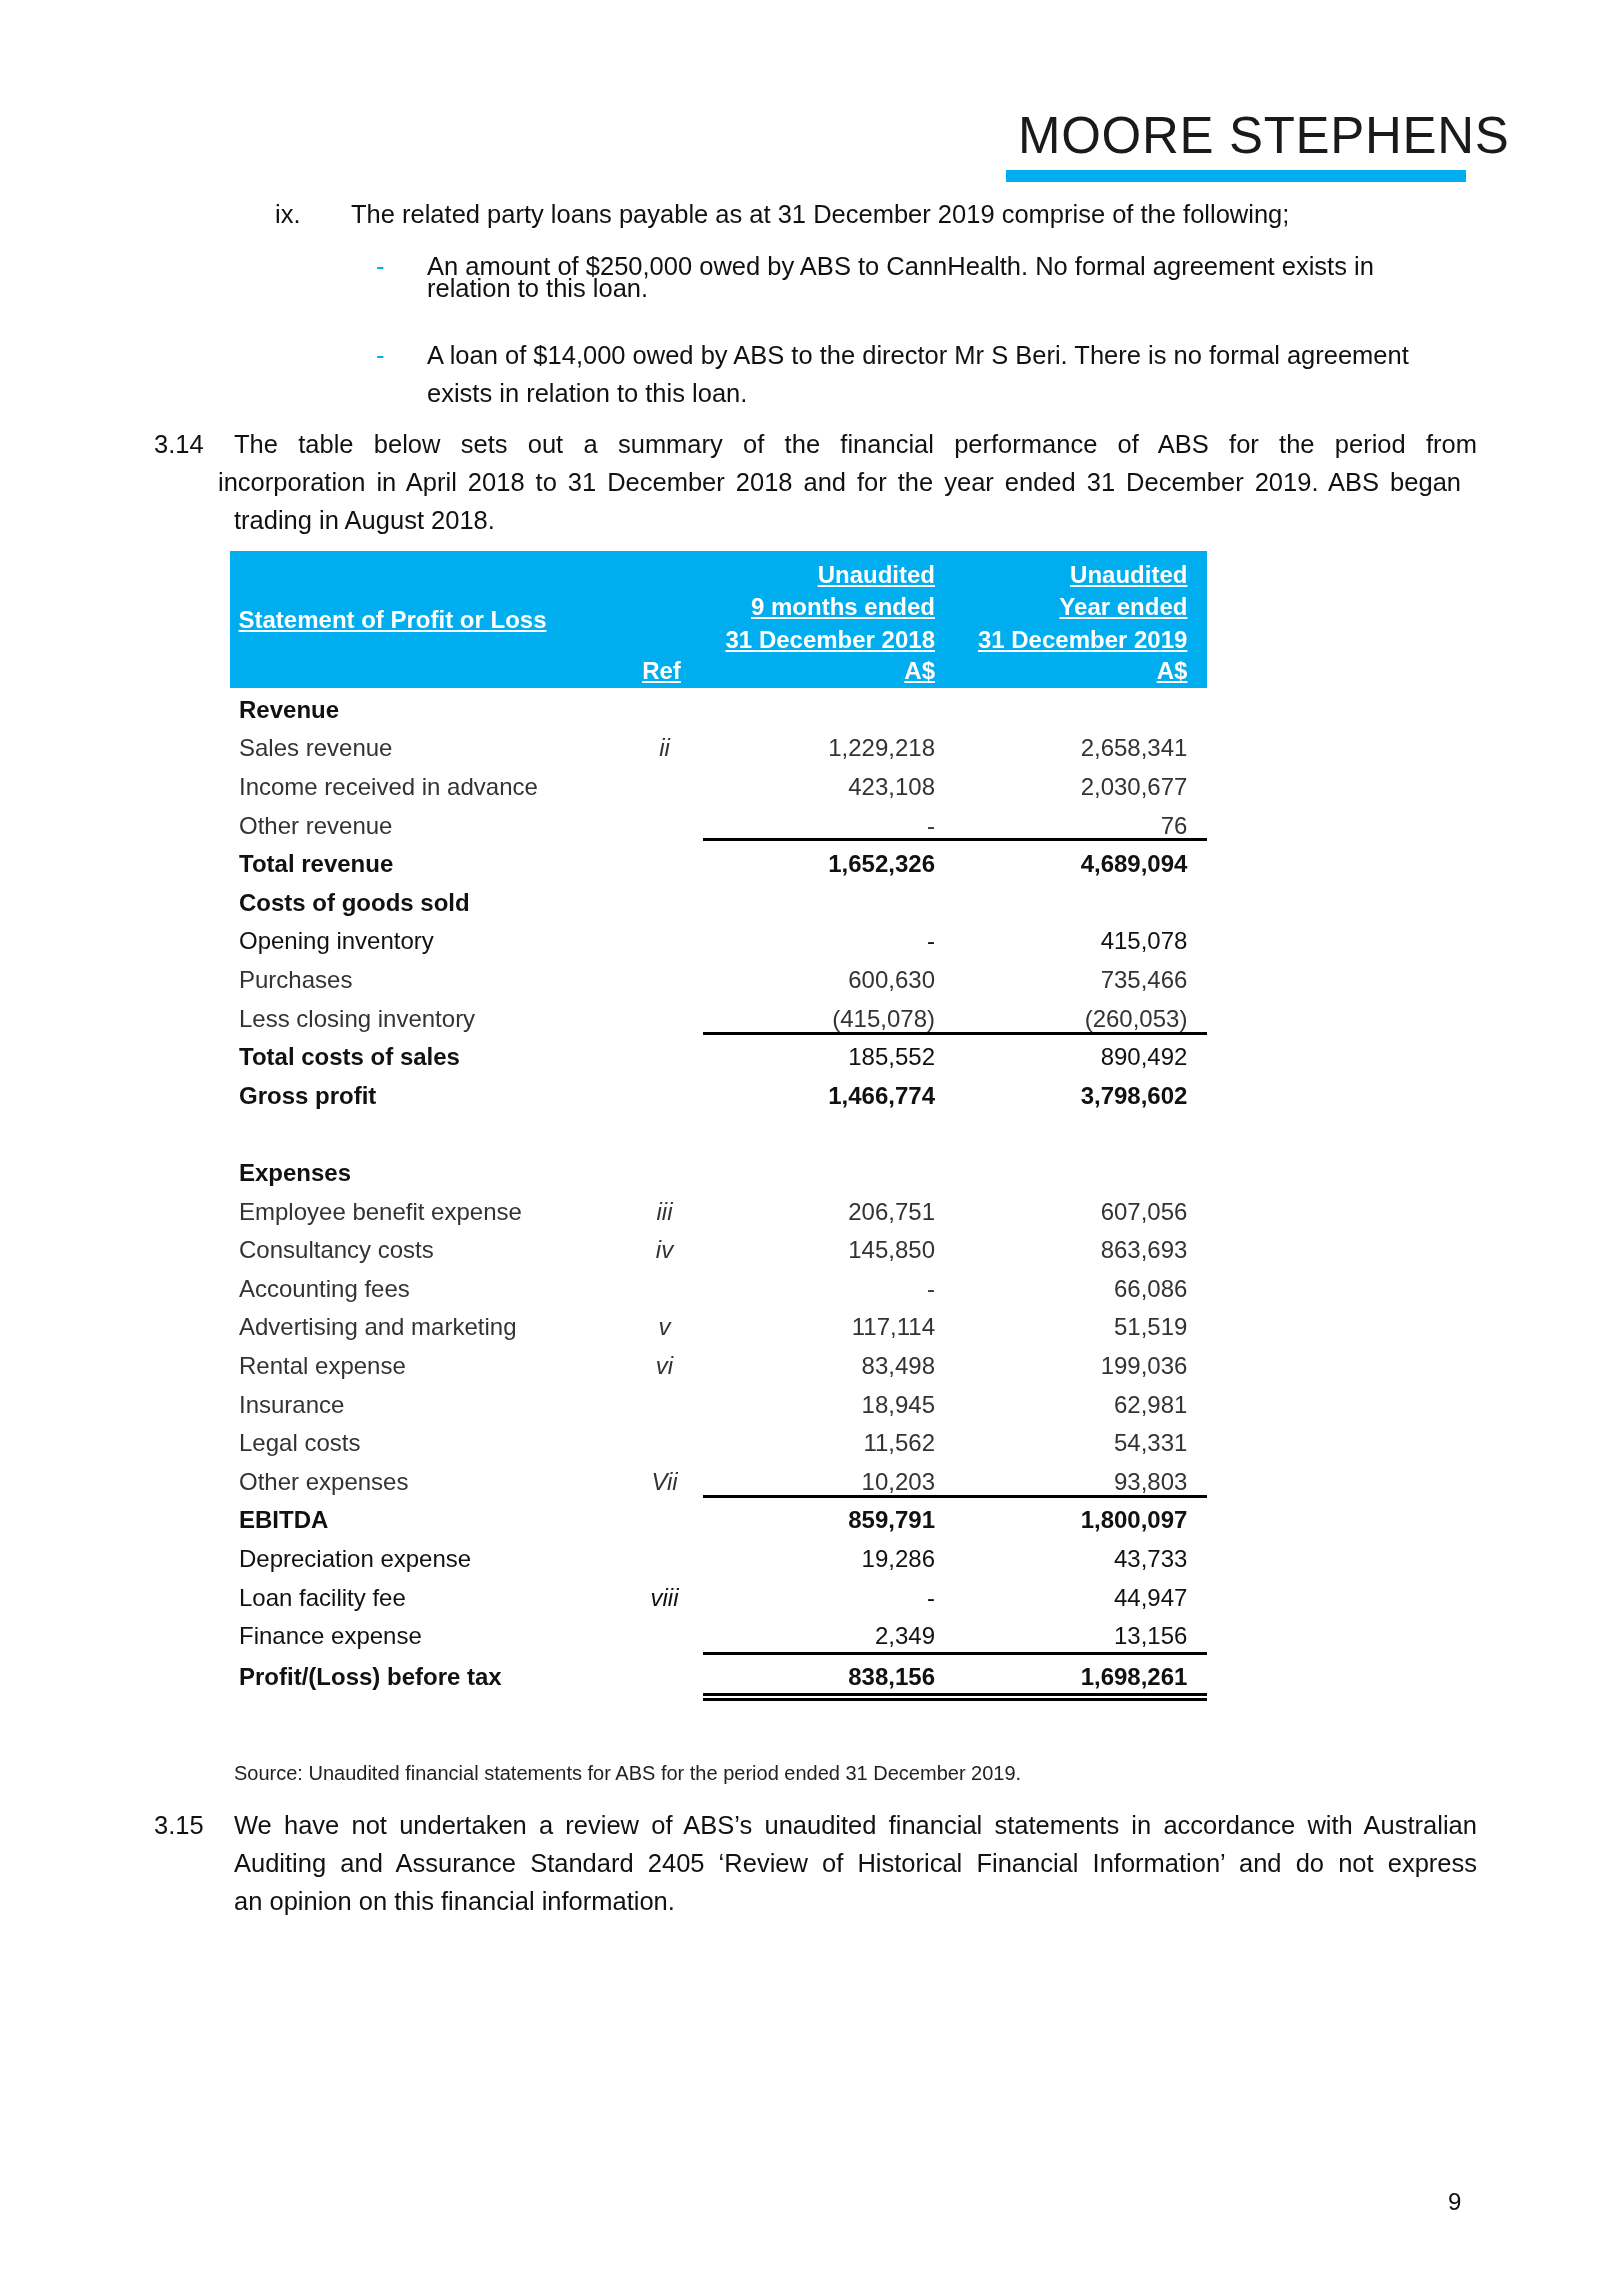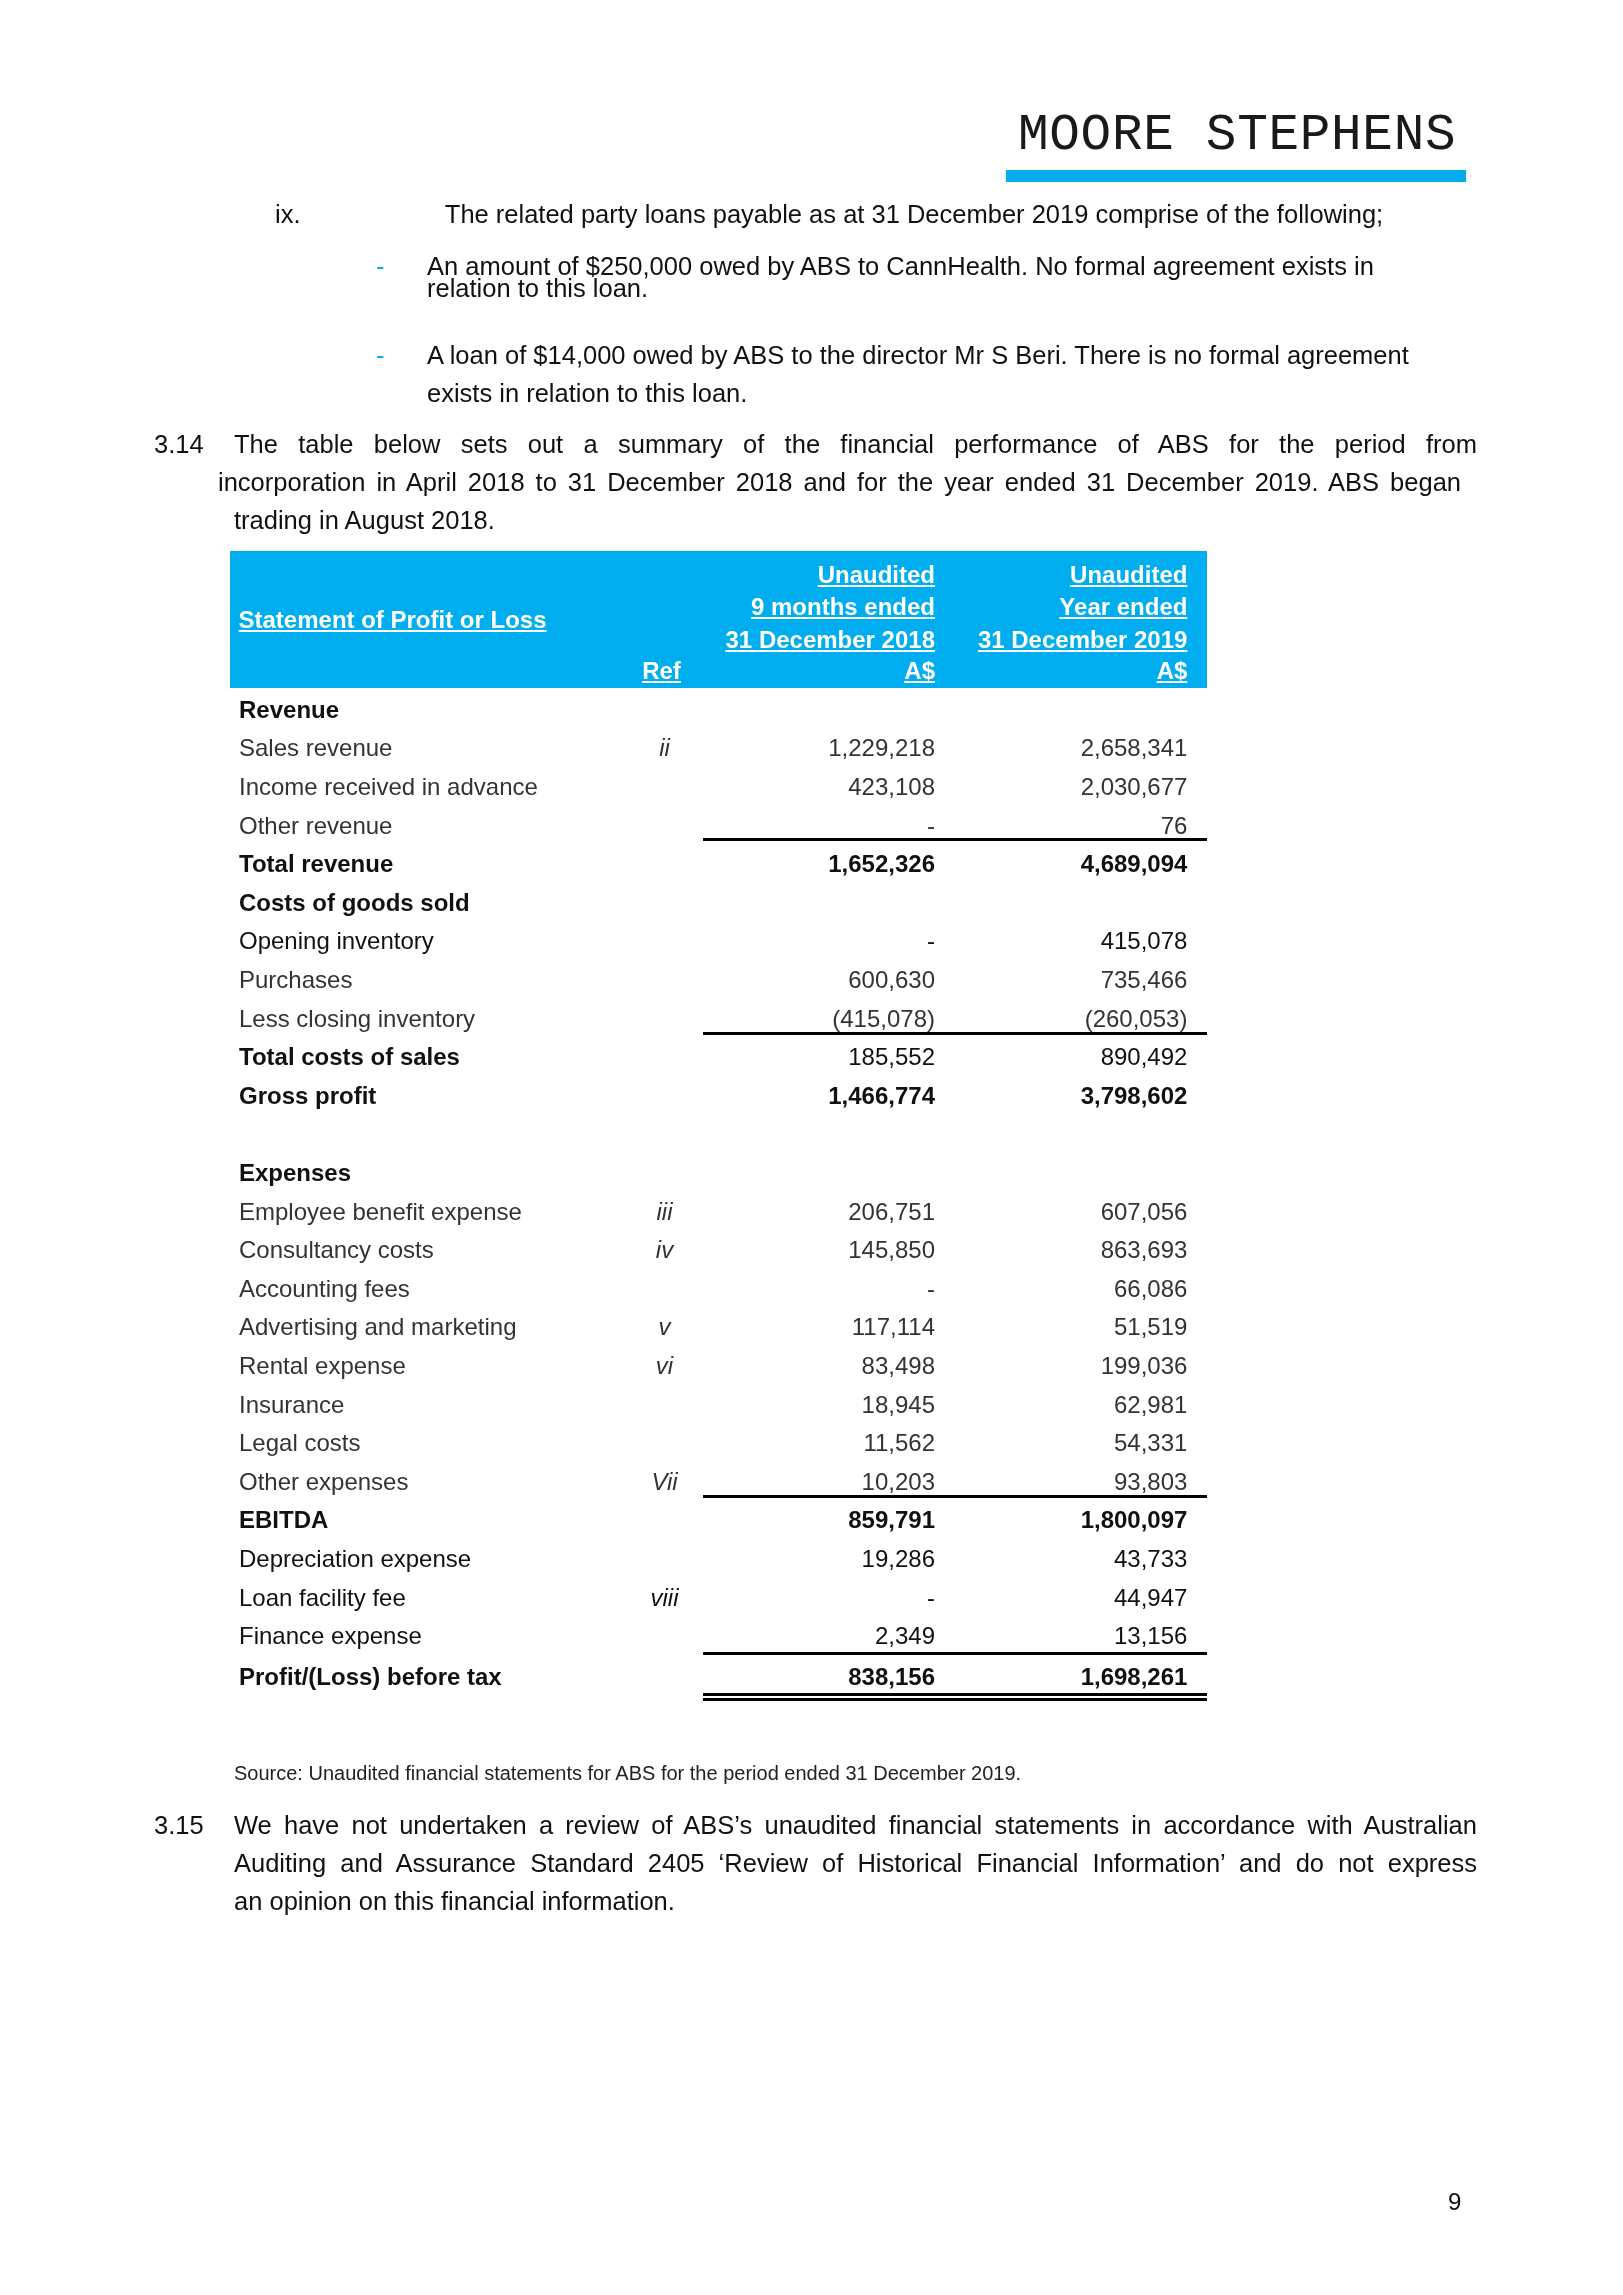--- a/index.html
+++ b/index.html
@@ -2,26 +2,26 @@
 <html style="font-size:10.5px"><head>
 <meta charset="utf-8">
 <style>
   html, body { margin: 0; padding: 0; background: #ffffff; }
   body { width: 1623px; height: 2295px; position: relative; overflow: hidden;
          font-family: "Liberation Sans", "DejaVu Sans", sans-serif; color: #111111; }
   .abs { position: absolute; }
 
   
   .logo-text { left: 1018px; top: 110px; width: 452px; text-align: left;
-               font-family: Liberation Mono, monospace; font-size: 51px;
+               font-family: Liberation Sans, sans-serif; font-size: 51px;
                letter-spacing: 0.7px; color: #1a1a1a; white-space: nowrap; line-height: 1; }
   .logo-bar { left: 1006px; top: 170px; width: 460px; height: 11.8px; background: #00AEEF; }
 
   
-  .para { font-size: 25.5px; line-height: 38px; color: #111; text-align: center; }
+  .para { font-size: 25.5px; line-height: 38px; color: #111; }
   .num { position: absolute; font-size: 25.5px; line-height: 38px; }
   .justify { text-align: justify; text-align-last: left; }
   .dash { color: #00AEEF; position: absolute; font-size: 25.5px; line-height: 38px; }
 
   
   .tbl-header { left: 230px; top: 551px; width: 977px; height: 137px; background: #00AEEF; color: #ffffff; font-weight: bold; }
   .tbl-header .h { position: absolute; font-size: 24px; line-height: 33px; white-space: nowrap; text-decoration: underline; }
   .row { position: absolute; left: 239px; width: 968px; height: 39px; font-size: 24px; line-height: 39px; white-space: nowrap; }
   .row .lbl { position: absolute; left: 0; top: 0; }
   .row .ref { position: absolute; left: 406px; width: 39px; top: 0; font-style: italic; text-align: center; }

